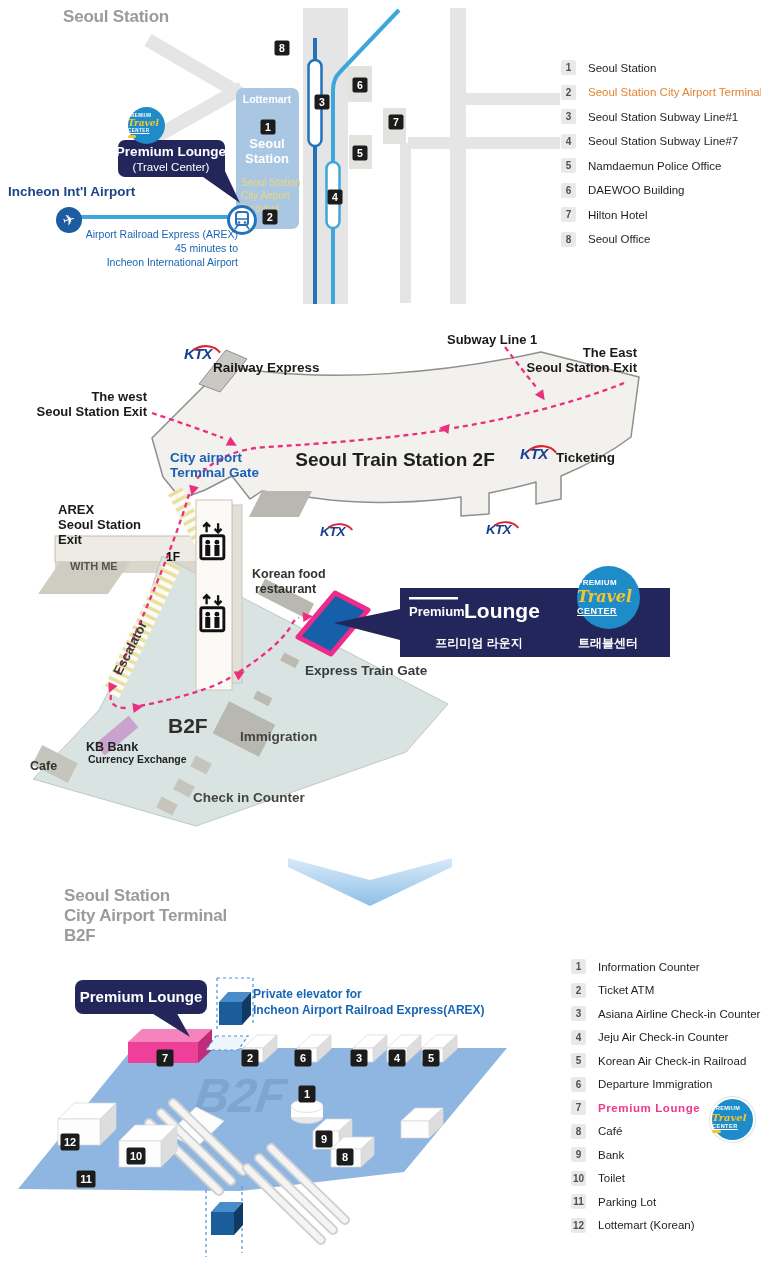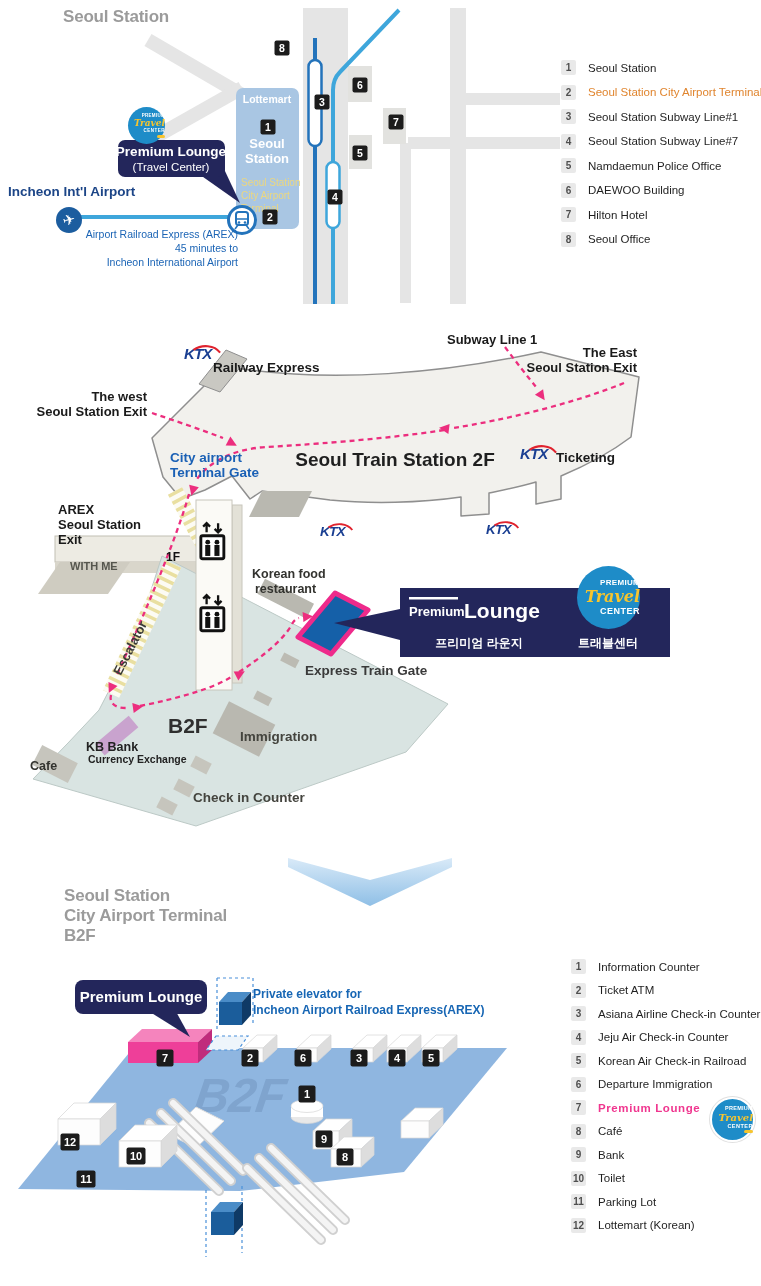--- a/index.html
+++ b/index.html
@@ -18,24 +18,24 @@
   .legend-top{left:561px;top:60px;gap:9.5px;}
   .legend-bot{left:571px;top:959px;gap:8.5px;}
   .lrow{display:flex;align-items:center;gap:12px;height:15px;}
   .lnum{width:15px;height:15px;background:#e9e9e9;color:#4f4f4f;font-size:10px;font-weight:bold;
         display:flex;align-items:center;justify-content:center;border-radius:2px;flex:0 0 auto;}
   .ltext{font-size:11.5px;color:#1f1f1f;white-space:nowrap;}
   .ltext.orange{color:#e0852f;}
   .ltext.pink{color:#f0368f;font-weight:bold;letter-spacing:0.6px;}
   
   .ptc{position:absolute;border-radius:50%;background:#1e8cc8;color:#fff;display:flex;
-       flex-direction:column;align-items:flex-end;justify-content:center;line-height:1;z-index:5;}
+       flex-direction:column;align-items:flex-start;justify-content:center;line-height:1;z-index:5;}
   .ptc .p1{font-weight:bold;letter-spacing:0.3px;}
   .ptc .p2{font-family:"DejaVu Serif",serif;font-style:italic;font-weight:bold;color:#f7c52e;}
-  .ptc .p3{font-weight:bold;letter-spacing:0.5px;}
+  .ptc .p3{font-weight:bold;letter-spacing:0.5px;text-decoration:underline;}
   .ptc .pill{background:#f7c52e;border-radius:2px;}
   .ptc-top{left:128px;top:107px;width:37px;height:37px;}
   .ptc-top .p1{font-size:4.5px;}.ptc-top .p2{font-size:9px;margin:1px 0;}.ptc-top .p3{font-size:4.5px;}
   .ptc-top .pill{width:8px;height:3px;margin-top:1px;}
   .ptc-banner{left:577px;top:566px;width:63px;height:63px;}
   .ptc-banner .p1{font-size:8px;}.ptc-banner .p2{font-size:16px;margin:2px 0;}.ptc-banner .p3{font-size:9px;}
   .ptc-legend{left:710px;top:1097px;width:41px;height:41px;border:2px solid #fff;box-shadow:0 0 0 1px #e0e0e0;}
   .ptc-legend .p1{font-size:5.5px;}.ptc-legend .p2{font-size:10px;margin:1px 0;}.ptc-legend .p3{font-size:5.5px;}
   .ptc-legend .pill{width:9px;height:3px;margin-top:1px;}
 </style>

